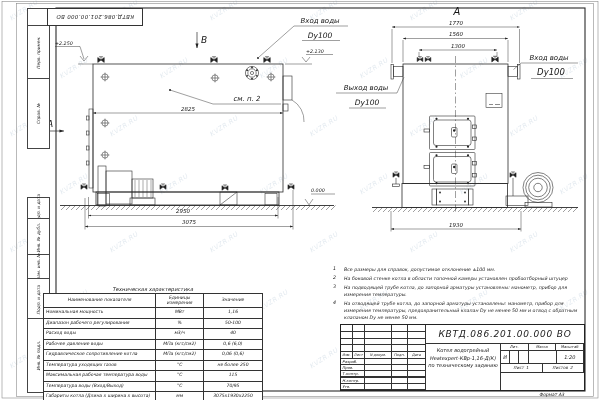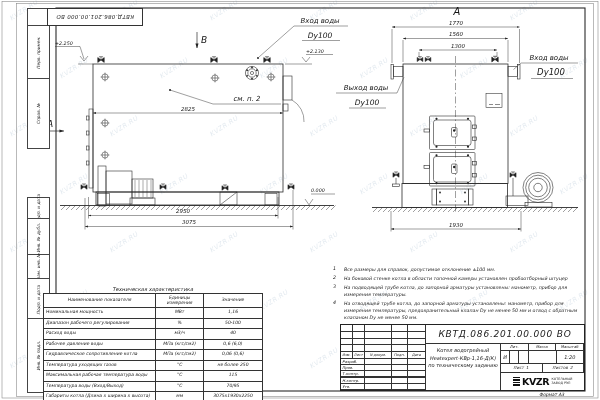--- a/index.html
+++ b/index.html
@@ -564,27 +564,19 @@
           <div class="sheetrow">
             <div class="cell">
               <span>Лист</span>
                 <span>1</span>
               </div>
             <div class="cell">
               <span>Листов</span>
                 <span>2</span>
               </div>
           </div>
-          <div class="logocell">
-            <span class="logomark"></span>
-            <span class="logoname">KVZR</span>
-            <span class="company">
-              <span>КОТЕЛЬНЫЙ</span><br>
-              <span>ЗАВОД РЭП</span>
-            </span>
-          </div>
         </div>
       </div>
     </div>
   </div>
 
   <div class="abs fmt">Формат  А3</div>
 </div>
 
 </body></html>

